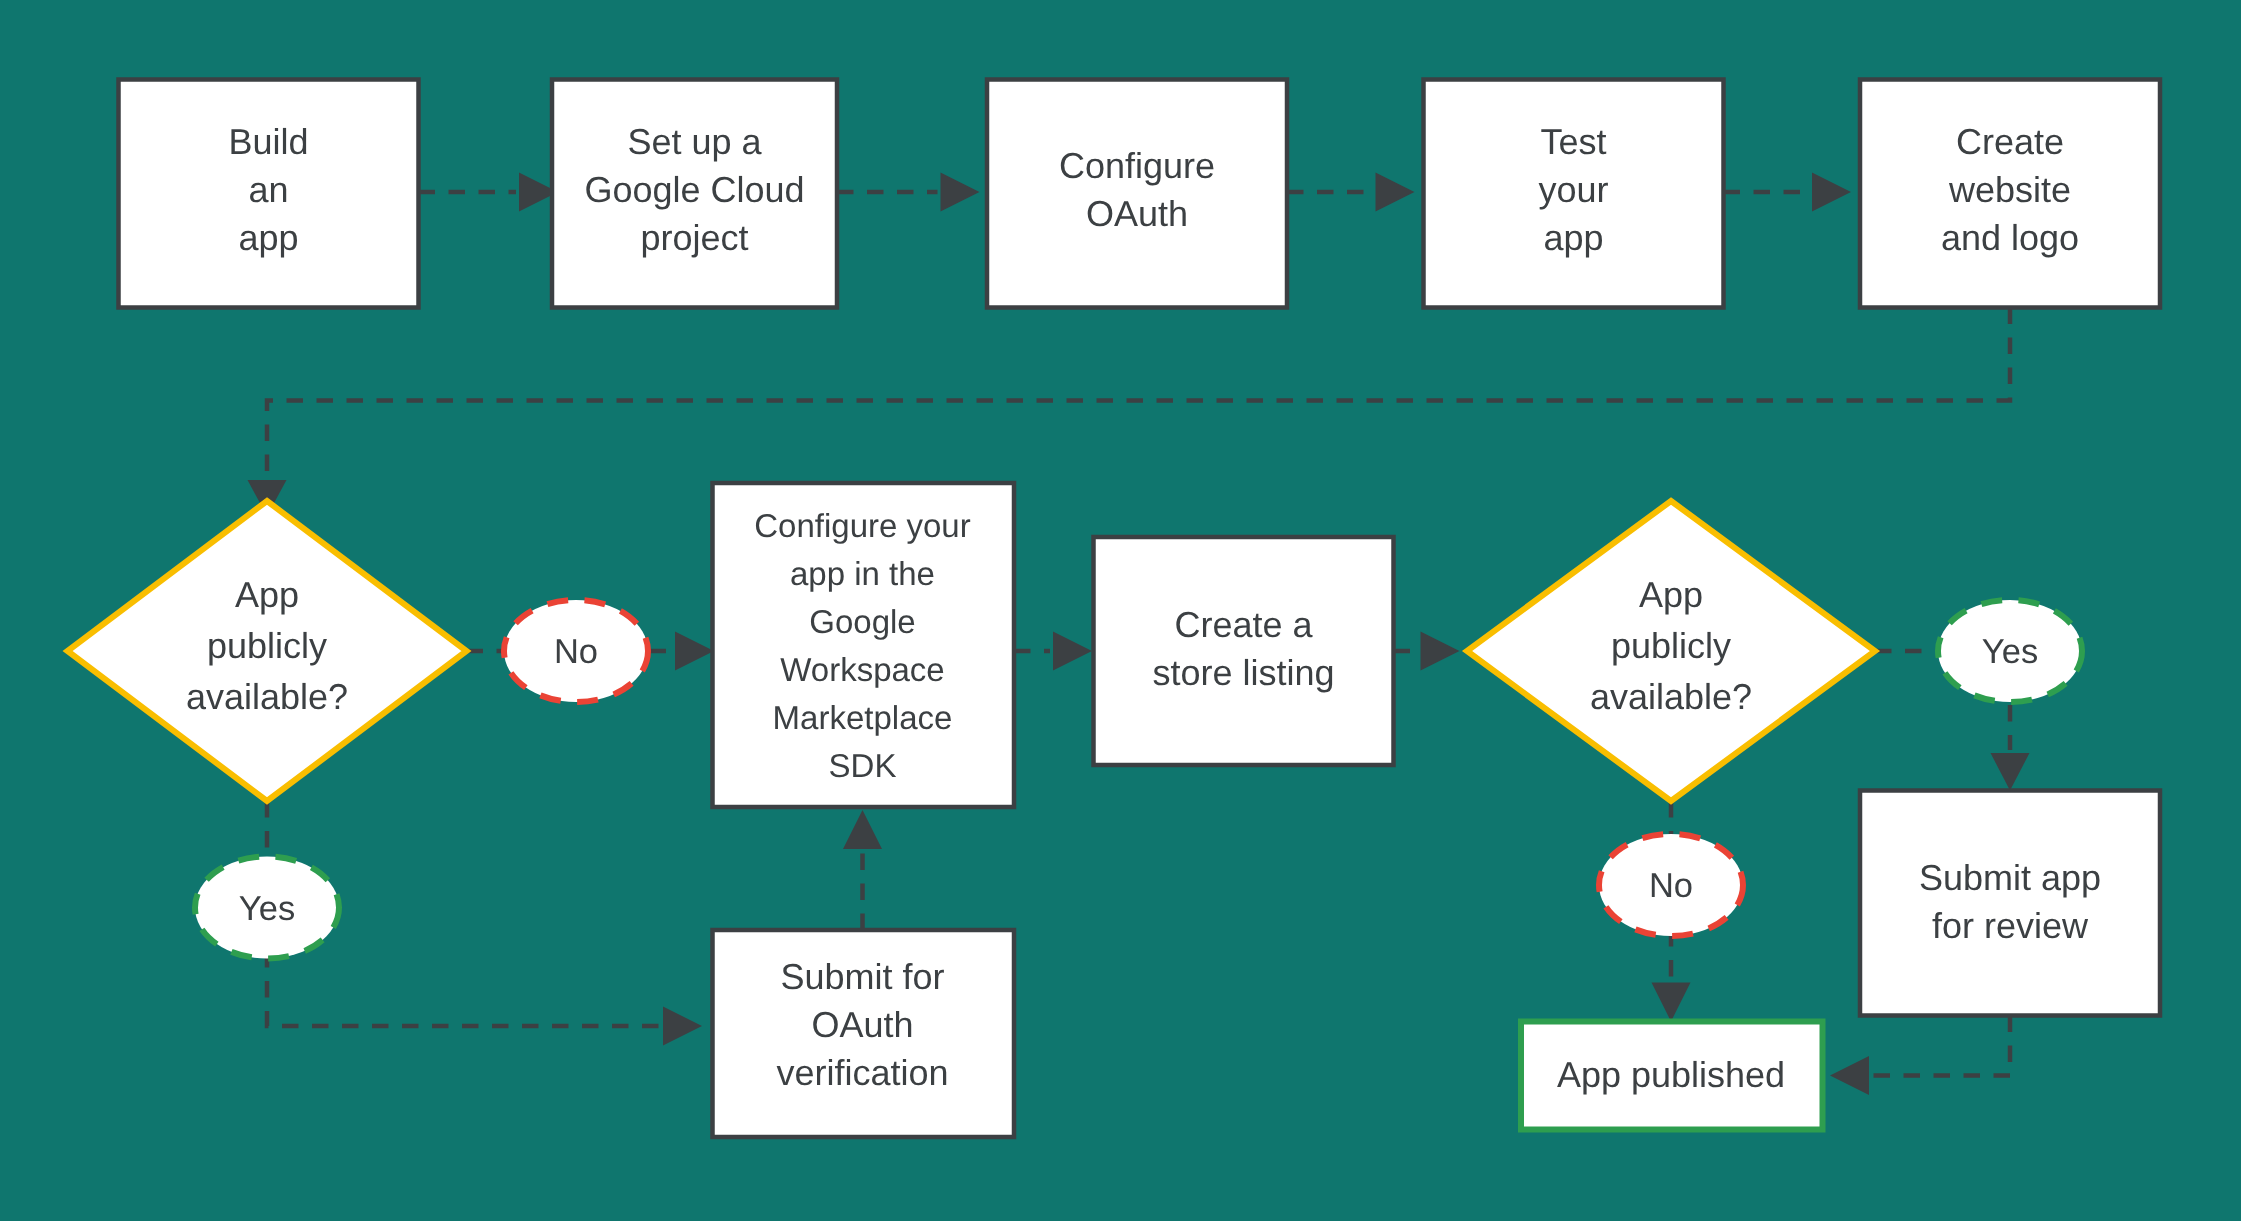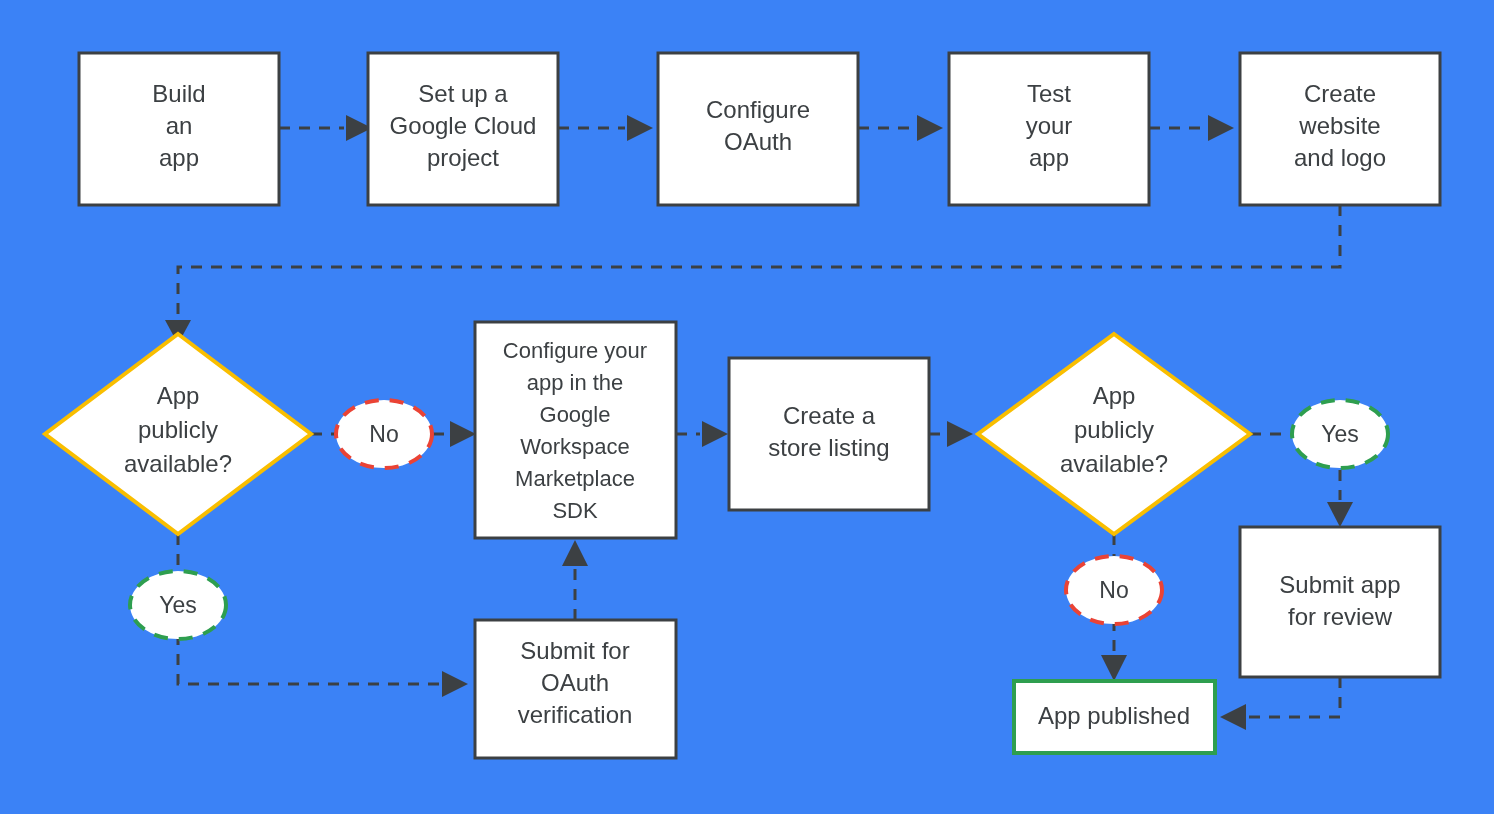--- a/index.html
+++ b/index.html
@@ -10,21 +10,21 @@
   body {
     width: 1494px;
     height: 814px;
     font-family: "Liberation Sans", sans-serif;
     overflow: hidden;
   }
   #flowchart-root {
     position: relative;
     width: 1494px;
     height: 814px;
-    background: #3b82f6;
+    background: #0f766e;
   }
   svg.diagram {
     display: block;
     width: 1494px;
     height: 814px;
   }
   .node-text {
     font-family: "Liberation Sans", sans-serif;
     font-size: 24px;
     fill: #3c4043;

